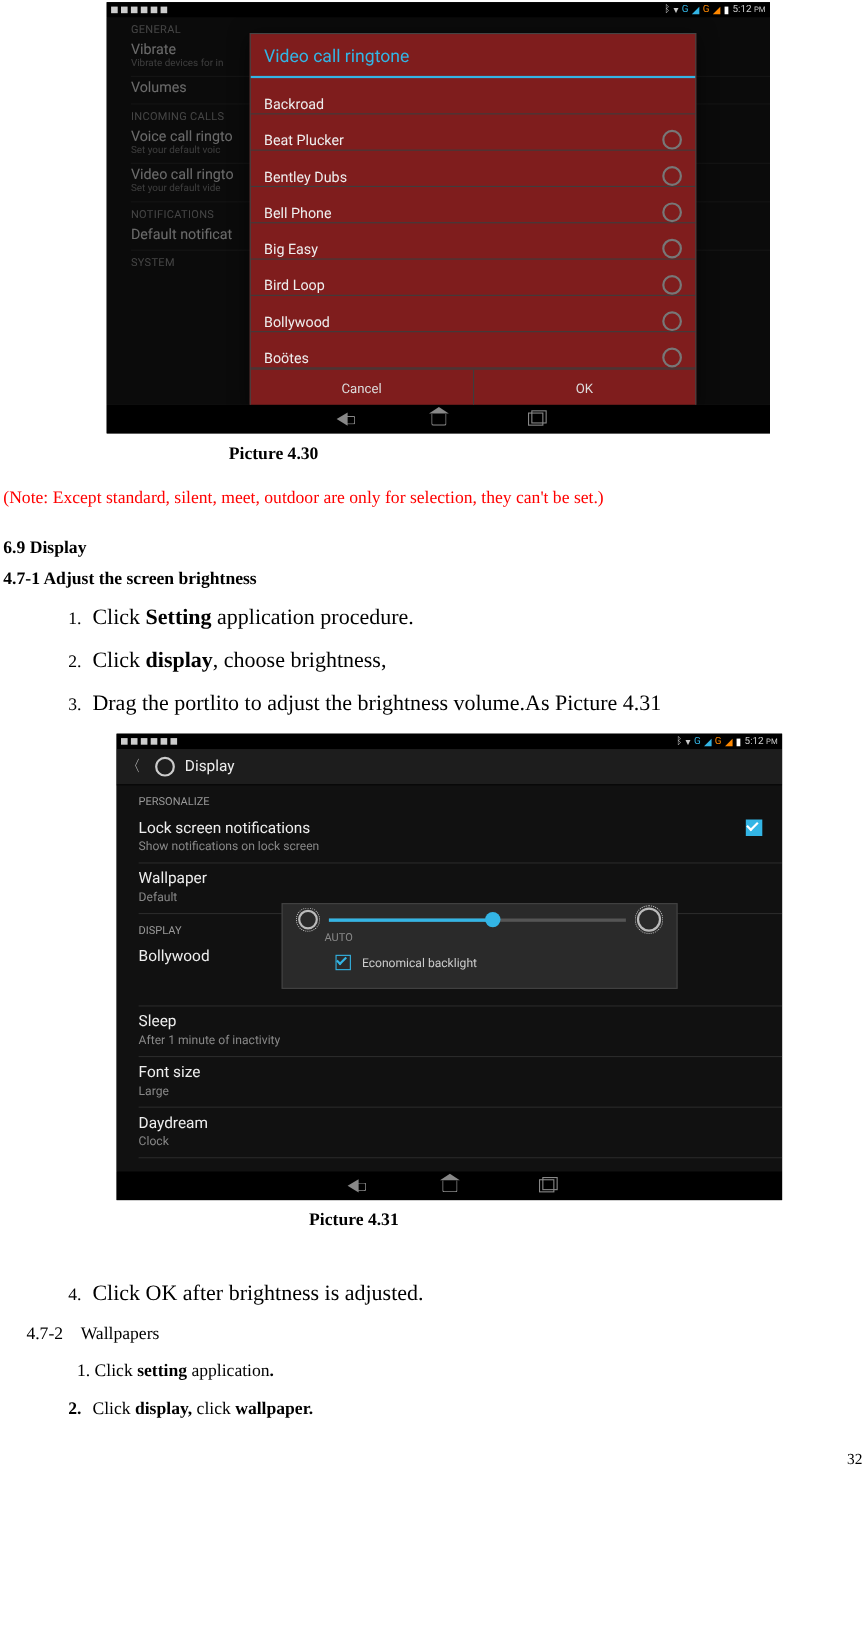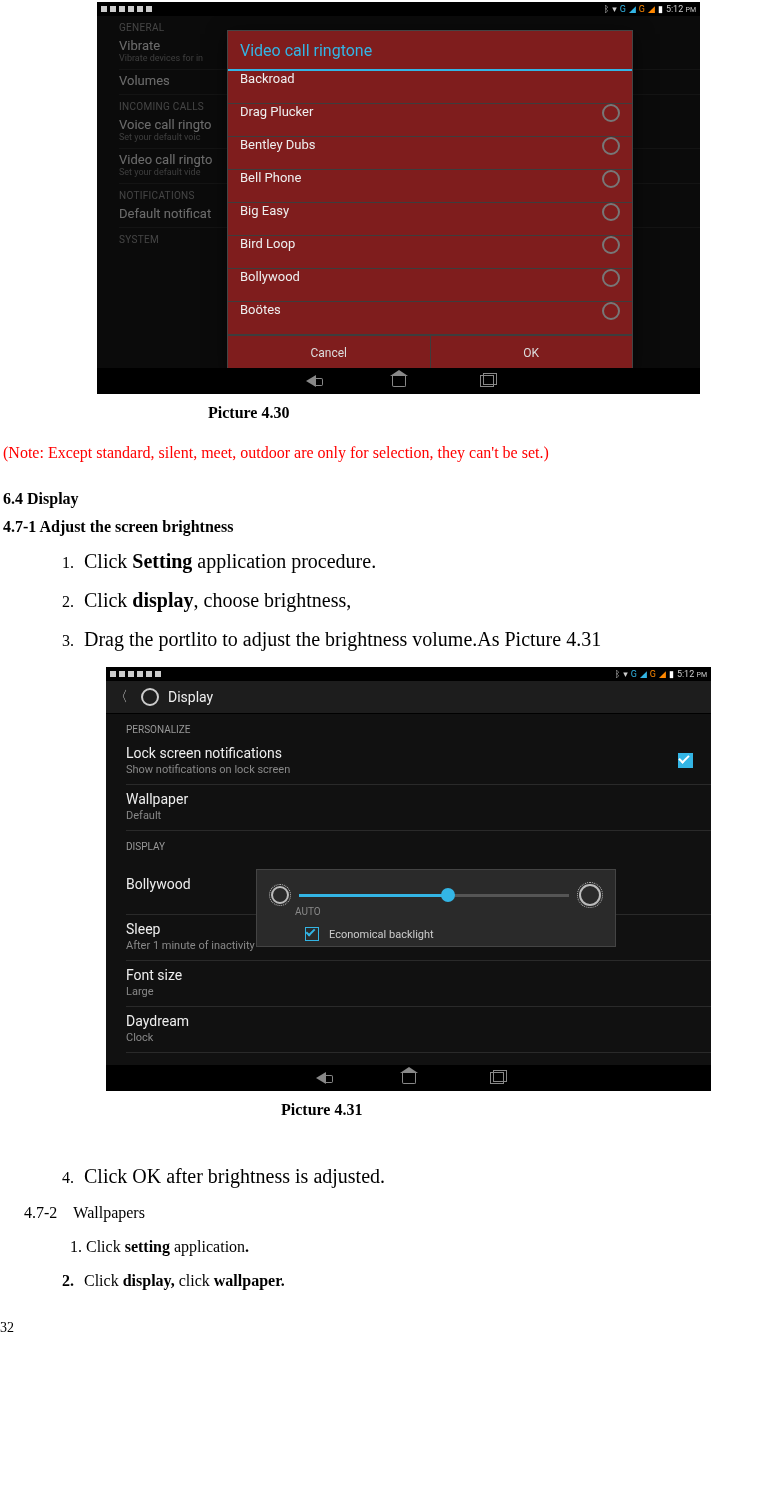--- a/index.html
+++ b/index.html
@@ -64,21 +64,21 @@
   .bg-item .s { color:#888; font-size:9px; }
   .dialog {
     position:absolute; left:130px; top:14px; width:404px;
     background:#7f1d1d; border:1px solid #444; box-shadow:0 4px 18px rgba(0,0,0,0.6);
   }
   .dlg-title {
     color:#33b5e5; font-size:16px; padding:10px 12px 9px 12px;
     border-bottom:2px solid #33b5e5;
   }
   .dlg-row {
-    display:flex; justify-content:space-between; align-items:flex-start;
+    display:flex; justify-content:space-between; align-items:flex-end;
     padding:0 12px; height:32px; border-bottom:1px solid #3d3d3d;
     color:#eee; font-size:13px;
   }
   .dlg-row:first-of-type { border-top:none; }
   .radio {
     width:14px;height:14px;border:2px solid #777;border-radius:50%;
   }
   .dlg-buttons {
     display:flex; height:34px; border-top:1px solid #3d3d3d;
   }
@@ -134,34 +134,34 @@
   .back-chevron { color:#bbb; font-size:14px; padding:0 4px; }
   .gear-icon-s2 {
     width:24px;height:24px;position:relative;display:flex;align-items:center;justify-content:center;
   }
   .gear-icon-s2::before{
     content:"";width:14px;height:14px;border:2px solid #ccc;border-radius:50%;
   }
   .disp-header-title { color:#eee; font-size:14px; }
   .disp-list { padding: 0 0 0 20px; }
   .disp-cat { color:#999; font-size:10px; padding:10px 0 4px 0; }
-  .disp-item { padding:6px 0 8px 0; border-bottom:1px solid #2a2a2a; display:flex; justify-content:space-between; align-items:center; padding-right:18px; }
+  .disp-item { padding:6px 0 8px 0; border-bottom:1px solid #2a2a2a; display:flex; justify-content:space-between; padding-right:18px; }
   .disp-item .tblock{}
   .disp-item .t { color:#eee; font-size:14px; }
   .disp-item .s { color:#888; font-size:11px; margin-top:2px; }
   .checkmark {
     width:15px;height:15px;background:#33b5e5;position:relative;
   }
   .checkmark::after{
     content:"";position:absolute;left:3px;top:0px;width:4px;height:8px;border:solid #fff;border-width:0 2px 2px 0;transform:rotate(45deg);
   }
   .bright-popup {
     position:absolute; left:150px; top:140px; width:360px; height:78px;
     background:#2a2a2a; border:1px solid #444;
-    padding:14px 14px; box-sizing:border-box;margin-top:48px;
+    padding:3px 14px; box-sizing:border-box;
   }
   .slider-row { display:flex; align-items:center; gap:10px; }
   .sun-icon { width:14px;height:14px;border:2px solid #bbb;border-radius:50%;position:relative; }
   .sun-icon.big{ width:18px;height:18px; }
   .sun-icon::before{content:"";position:absolute;inset:-4px;border:1px dotted #bbb;border-radius:50%;}
   .slider-track {
     flex:1; height:3px; background:#555; position:relative;
   }
   .slider-fill { position:absolute; left:0; top:0; height:3px; background:#33b5e5; width:55%; }
   .slider-thumb { position:absolute; left:55%; top:-6px; width:14px;height:14px;border-radius:50%;background:#33b5e5; transform:translateX(-50%); }
@@ -175,21 +175,21 @@
   }
   .eco-label { color:#ccc; font-size:11px; }
 
   .sec472 { margin: 0 0 16px 24px; font-size:16px; }
   .step-plain { margin: 0 0 16px 70px; font-size:16px; }
   ol.steps2 { margin:0 0 10px 78px; padding:0; }
   ol.steps2 li { margin:0 0 14px 0; font-size:16px; padding-left:6px; }
   ol.steps2 li::marker { font-weight:bold; }
 
   .page-num {
-    text-align:left; font-size:14px; margin-top:30px;
+    text-align:right; font-size:14px; margin-top:30px;
   }
 </style>
 </head>
 <body>
 
 <div class="page">
 
   <div class="shot shot1">
     <div class="statusbar">
       <div class="left">
@@ -240,21 +240,21 @@
         <div class="bg-cat">SYSTEM</div>
       </div>
       <div class="dim"></div>
 
       <div class="dialog">
         <div class="dlg-title">Video call ringtone</div>
         <div class="dlg-row">
           <span>Backroad</span>
         </div>
         <div class="dlg-row">
-          <span>Drag Plucker</span>
+          <span>Beat Plucker</span>
           <span class="radio"></span>
         </div>
         <div class="dlg-row">
           <span>Bentley Dubs</span>
           <span class="radio"></span>
         </div>
         <div class="dlg-row">
           <span>Bell Phone</span>
           <span class="radio"></span>
         </div>
@@ -290,21 +290,21 @@
       <div class="nav-icon">
           <div class="nav-recent"></div>
         </div>
     </div>
   </div>
 
   <div class="caption cap430">Picture 4.30</div>
 
   <div class="note-red">(Note: Except standard, silent, meet, outdoor are only for selection, they can't be set.)</div>
 
-  <div class="section-title">6.4 Display</div>
+  <div class="section-title">6.9 Display</div>
   <div class="sub-title">4.7-1 Adjust the screen brightness</div>
 
   <ol class="steps">
     <li>
       <span>Click </span><span class="bold">Setting</span><span> application procedure.</span>
     </li>
     <li>
       <span>Click </span><span class="bold">display</span><span>, choose brightness,</span>
     </li>
     <li>Drag the portlito to adjust the brightness volume.As Picture 4.31</li>

